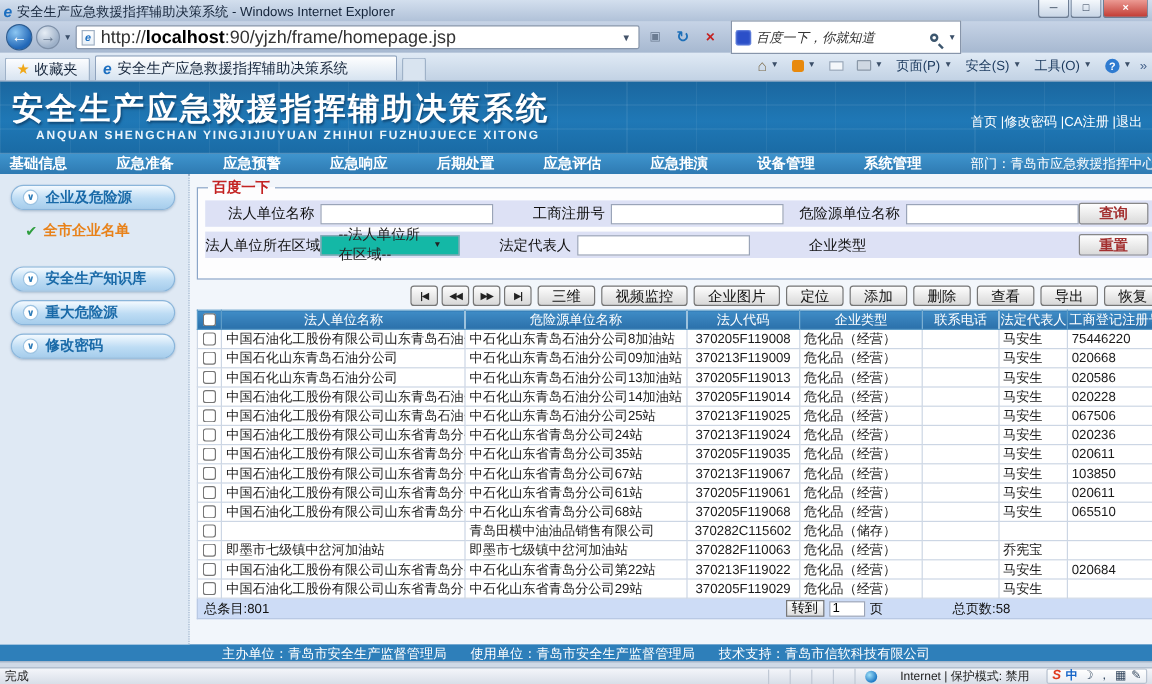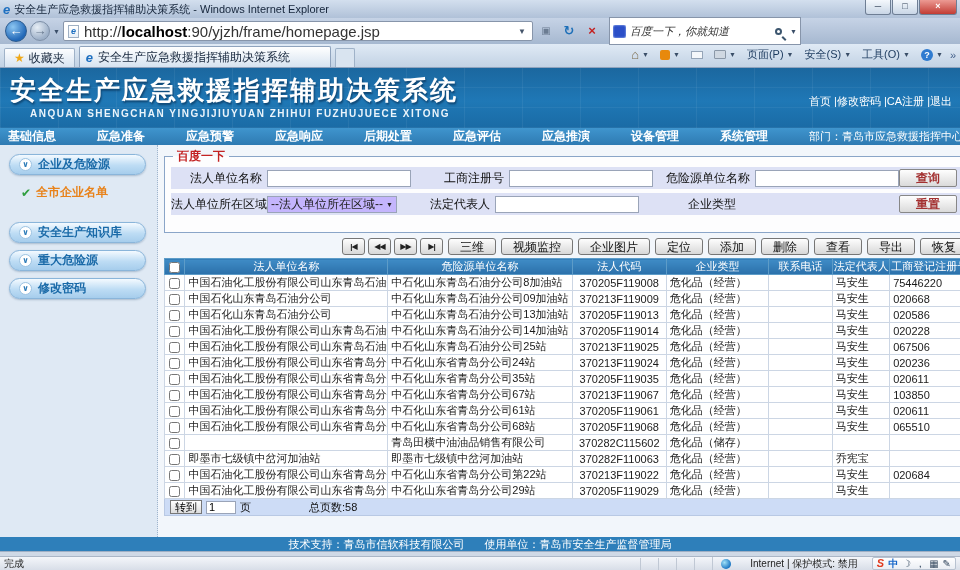--- a/index.html
+++ b/index.html
@@ -82,21 +82,21 @@
 
   .main{flex:1;padding:3px 10px 0 6px}
 
   fieldset.query{border:1px solid #8aa5c8;padding:2px 6px 5px 6px;background:#fdfdfe}
   fieldset.query legend{color:#c32222;font-size:12px;font-weight:bold;padding:0 4px;margin-left:2px}
   .qrow{display:flex;align-items:center;background:#dde1f5;margin-bottom:4px;height:22px;padding-right:4px}
   .qrow:last-child{margin-bottom:12px}
   .qlabel{font-size:12px;color:#111;text-align:right;padding-right:5px;white-space:nowrap}
   .ql1{width:96px}.ql2{width:98px}.ql3{width:102px}
   .qinput{height:17px;width:144px;border:1px solid #9aa4b8;background:#fff;font-size:12px;padding:0 2px;font-family:inherit}
-  .qselect{height:17px;width:130px;border:1px solid #9aa4b8;background:#c4b5fd;font-size:12px;display:flex;align-items:center;justify-content:space-between;padding:0 3px;color:#222;cursor:pointer}
+  .qselect{height:17px;width:116px;border:1px solid #9aa4b8;background:#14b8a6;font-size:12px;display:flex;align-items:center;justify-content:space-between;padding:0 14px;color:#222;cursor:pointer}
   .qselect .tinyarrow{color:#222}
   .qbtn{width:58px;height:18px;border:1px solid #878787;border-radius:2px;background:linear-gradient(#fefefe,#dadada);
         font-size:12px;font-weight:bold;color:#a33030;margin-left:auto;cursor:pointer;font-family:inherit}
 
   .toolbar{display:flex;justify-content:flex-end;gap:5px;margin:5px 0 3px 0}
   .tbtn{height:17px;border:1px solid #767676;border-radius:3px;background:linear-gradient(#fdfdfd,#d8d8d8);
         font-size:12px;padding:0 11px;color:#111;cursor:pointer;font-family:inherit;line-height:14px}
   .tbtn.pager{padding:0 3px;font-size:8px;min-width:23px;letter-spacing:-1px;font-weight:bold;color:#222}
 
   table.data{width:100%;border-collapse:collapse;table-layout:fixed;background:#fff;font-size:11px}
@@ -476,32 +476,34 @@
             <td class="code">370205F119029</td>
             <td>危化品（经营）</td>
             <td></td>
             <td>马安生</td>
             <td></td>
           </tr>
         </tbody>
     </table>
 
     <div class="tfoot">
+      <span class="tf-total"><span>总条目:</span><span>801</span></span>
       <button class="gotobtn">转到</button>
       <input class="gotoinput" value="1" style="">
       <span>页</span>
       <span class="tf-pages"><span>总页数:</span><span>58</span></span>
     </div>
 
   </div>
 </div>
 
 <div class="pagefooter">
+  <span>主办单位：青岛市安全生产监督管理局</span>
+  <span>使用单位：青岛市安全生产监督管理局</span>
   <span>技术支持：青岛市信软科技有限公司</span>
-  <span>使用单位：青岛市安全生产监督管理局</span>
 </div>
 <div class="strip"></div>
 
 <div class="statusbar">
   <span class="sb-left">完成</span>
   <span class="sb-seg"></span>
     <span class="sb-seg"></span>
     <span class="sb-seg"></span>
     <span class="sb-seg"></span>
   <span class="sb-zone">

